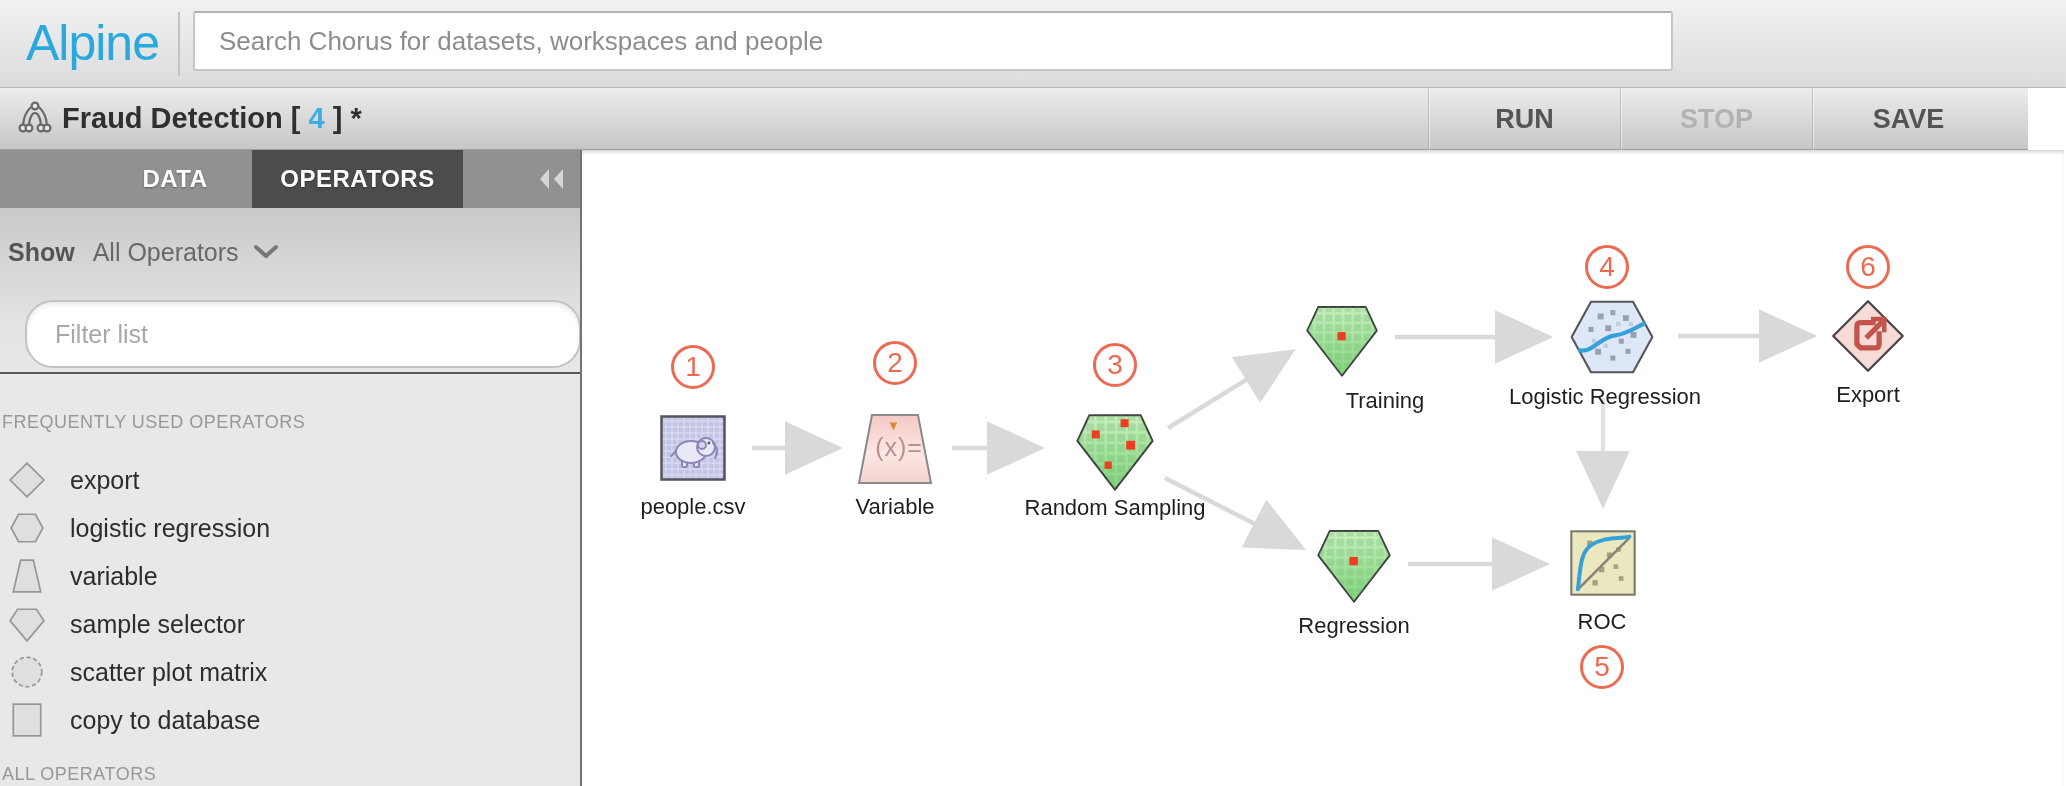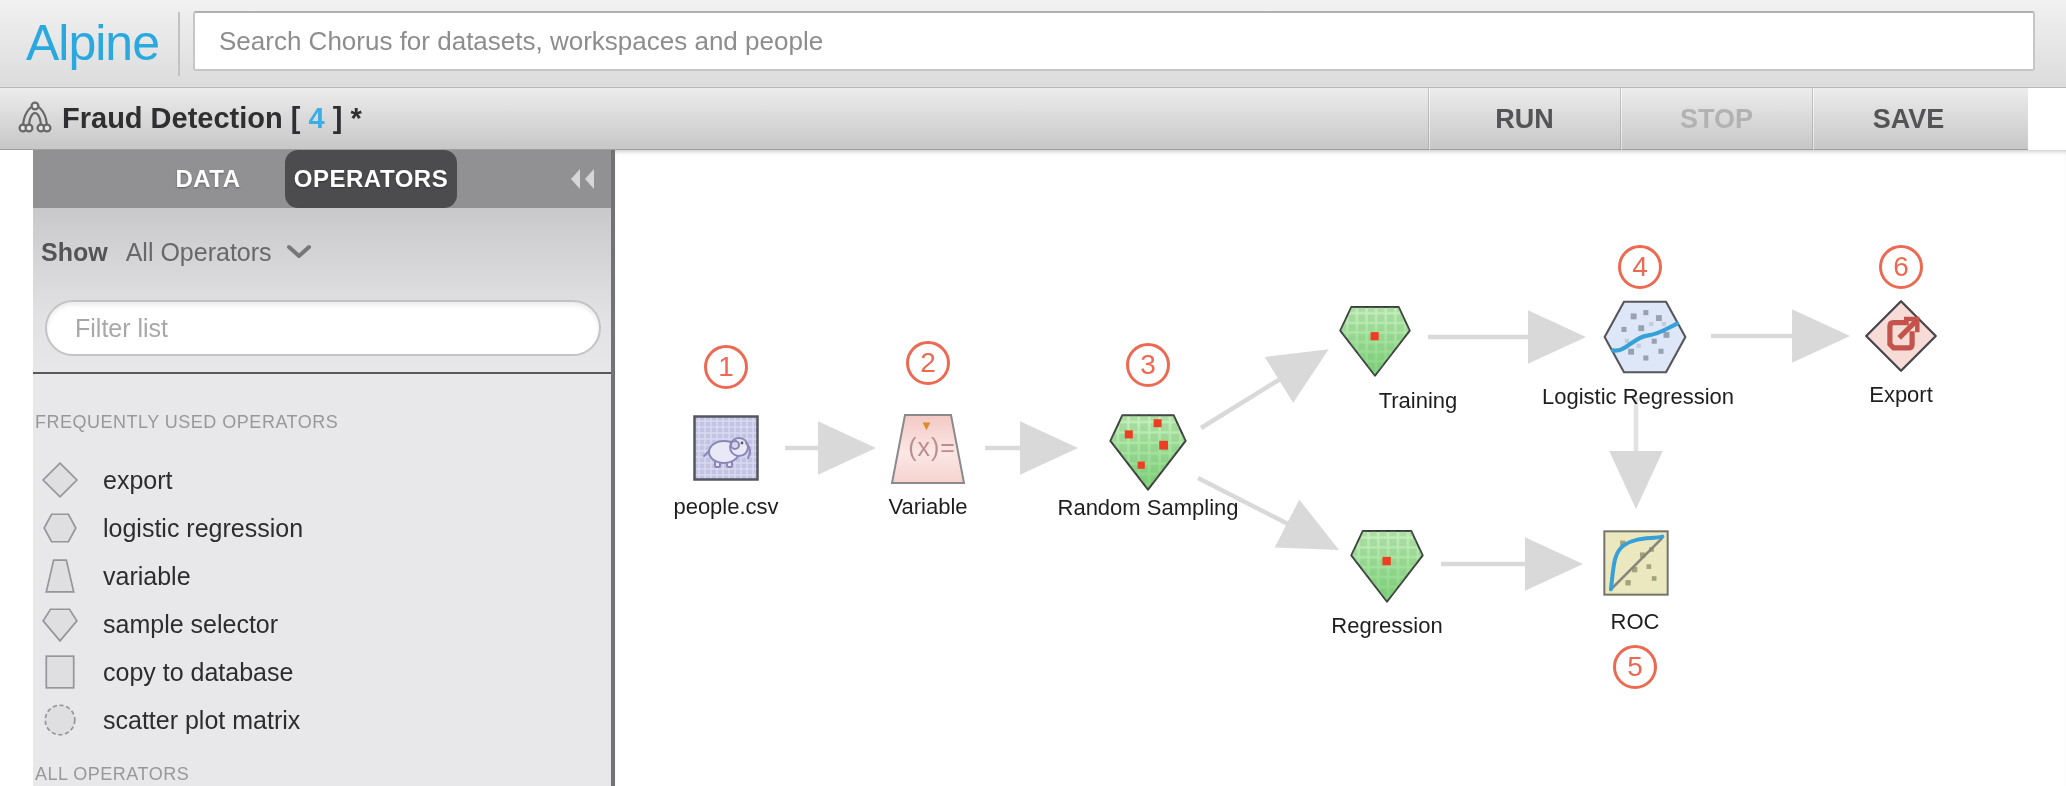--- a/index.html
+++ b/index.html
@@ -5,56 +5,56 @@
   * { margin:0; padding:0; box-sizing:border-box; }
   html,body { width:2066px; height:786px; overflow:hidden;
     font-family:"Liberation Sans", sans-serif; background:#fff; }
 
   
   .topbar { position:relative; width:2066px; height:88px;
     background:linear-gradient(#f1f1f2,#dcdcdd); border-bottom:1px solid #b9b9bb; }
   .logo { position:absolute; left:26px; top:14px; font-size:50px; font-weight:400;
     letter-spacing:-1px; color:#2aa9e0; }
   .logo-divider { position:absolute; left:178px; top:12px; width:2px; height:64px; background:#c2c2c4; }
-  .search-input { position:absolute; left:193px; top:11px; width:1842px; height:60px;
+  .search-input { position:absolute; left:193px; top:11px; width:1480px; height:60px;
     background:#fff; border:2px solid #c6c6c8; border-top-color:#b0b0b2; border-radius:3px;
     font-size:26px; color:#444; padding:8px 24px; outline:none; }
   .search-input::placeholder { color:#8d8d90; }
 
   
   .wfbar { position:relative; width:2028px; height:62px;
     background:linear-gradient(#ececec,#c7c7c8); border-bottom:1px solid #9e9ea0; }
   .wf-icon { position:absolute; left:16px; top:12px; }
   .wf-title { position:absolute; left:62px; top:14px; font-size:29px; font-weight:bold; color:#2f2f31; }
   .wf-title .count { color:#3baee6; }
   .wf-actions { position:absolute; right:24px; top:0; height:62px; display:flex; }
   .wf-btn { width:192px; height:62px; display:flex; align-items:center; justify-content:center;
     font-size:27px; font-weight:bold; color:#545457; border-left:1px solid rgba(150,150,152,.45);
     box-shadow:inset 1px 0 0 rgba(255,255,255,.5); cursor:pointer; background:transparent; border-top:none; border-bottom:none; border-right:none; font-family:inherit; }
   .wf-btn.disabled { color:#b2b2b4; }
 
   
   .main { position:relative; width:2066px; height:636px; display:flex; }
 
   
-  .sidebar { position:relative; width:582px; height:636px; border-right:4px solid #737373;
-    background:#e7e7e9; overflow:hidden; flex:0 0 582px;margin-left:33px; }
+  .sidebar { position:relative; width:582px; height:636px; border-right:2px solid #737373;
+    background:#e7e7e9; overflow:hidden; flex:0 0 582px; }
   .tabbar { position:relative; width:100%; height:58px; background:#919193; }
   .tab { position:absolute; top:0; height:58px; display:flex; align-items:center; justify-content:center;
     color:#fff; font-weight:bold; font-size:24px; letter-spacing:.5px;
     text-shadow:0 1px 2px rgba(0,0,0,.35); cursor:pointer; }
   .tab-data { left:100px; width:150px; }
-  .tab-operators { left:252px; width:172px; background:#4c4c4e;border-radius:13px; }
+  .tab-operators { left:252px; width:211px; background:#4c4c4e; }
   .collapse-btn { position:absolute; right:10px; top:15px; width:36px; height:28px; cursor:pointer; }
   .side-content { position:relative; width:100%; height:578px;
     background:linear-gradient(180deg,#c9c9cb 0px,#e2e2e4 110px,#e8e8ea 170px,#e8e8ea 100%); }
   .show-row { position:absolute; left:8px; top:30px; display:flex; align-items:center; font-size:25px; cursor:pointer; }
   .show-label { font-weight:bold; color:#545457; margin-right:18px; }
   .show-value { color:#68686b; margin-right:14px; }
-  .filter-input { position:absolute; left:12px; top:92px; width:556px; height:56px;
+  .filter-input { position:absolute; left:25px; top:92px; width:556px; height:68px;
     border-radius:28px; border:2px solid #c3c3c5; background:#fff;
     box-shadow:inset 0 3px 4px rgba(0,0,0,.08); font-size:25px; color:#444; padding:0 28px; outline:none; }
   .filter-input::placeholder { color:#a8a8ab; }
   .side-divider { position:absolute; left:0; top:164px; width:582px; height:2px; background:#59595c; }
   .ops-header { position:absolute; left:2px; width:560px; font-size:18px; color:#98989b; letter-spacing:.5px; }
   .freq-header { top:204px; }
   .all-header { top:556px; }
   .op-list { position:absolute; left:8px; top:248px; display:flex; flex-direction:column; }
   .op-item { display:flex; align-items:center; height:48px; cursor:pointer; }
   .op-icon { width:38px; height:38px; margin-right:24px; flex:0 0 38px; }
@@ -161,32 +161,32 @@
           <span class="op-icon">
             <svg width="38" height="38" viewBox="0 0 36 36">
                 <polygon points="9,4 27,4 34,15 18,34 2,15" fill="#dfdfe1" stroke="#96969a" stroke-width="1.6"></polygon>
               </svg>
           </span>
           <span class="op-label">sample selector</span>
         </div>
         <div class="op-item">
           <span class="op-icon">
             <svg width="38" height="38" viewBox="0 0 36 36">
+                <circle cx="18" cy="18" r="14" fill="#dfdfe1" stroke="#96969a" stroke-width="1.6" stroke-dasharray="4,2.5"></circle>
+              </svg>
+          </span>
+          <span class="op-label">scatter plot matrix</span>
+        </div>
+        <div class="op-item">
+          <span class="op-icon">
+            <svg width="38" height="38" viewBox="0 0 36 36">
                 <rect x="5" y="3" width="26" height="30" fill="#dfdfe1" stroke="#96969a" stroke-width="1.6"></rect>
               </svg>
           </span>
           <span class="op-label">copy to database</span>
-        </div>
-        <div class="op-item">
-          <span class="op-icon">
-            <svg width="38" height="38" viewBox="0 0 36 36">
-                <circle cx="18" cy="18" r="14" fill="#dfdfe1" stroke="#96969a" stroke-width="1.6" stroke-dasharray="4,2.5"></circle>
-              </svg>
-          </span>
-          <span class="op-label">scatter plot matrix</span>
         </div>
       </div>
 
       <div class="ops-header all-header">ALL OPERATORS</div>
     </div>
   </div>
 
   <div class="canvas">
 
     <svg class="edges" width="1482" height="636">

